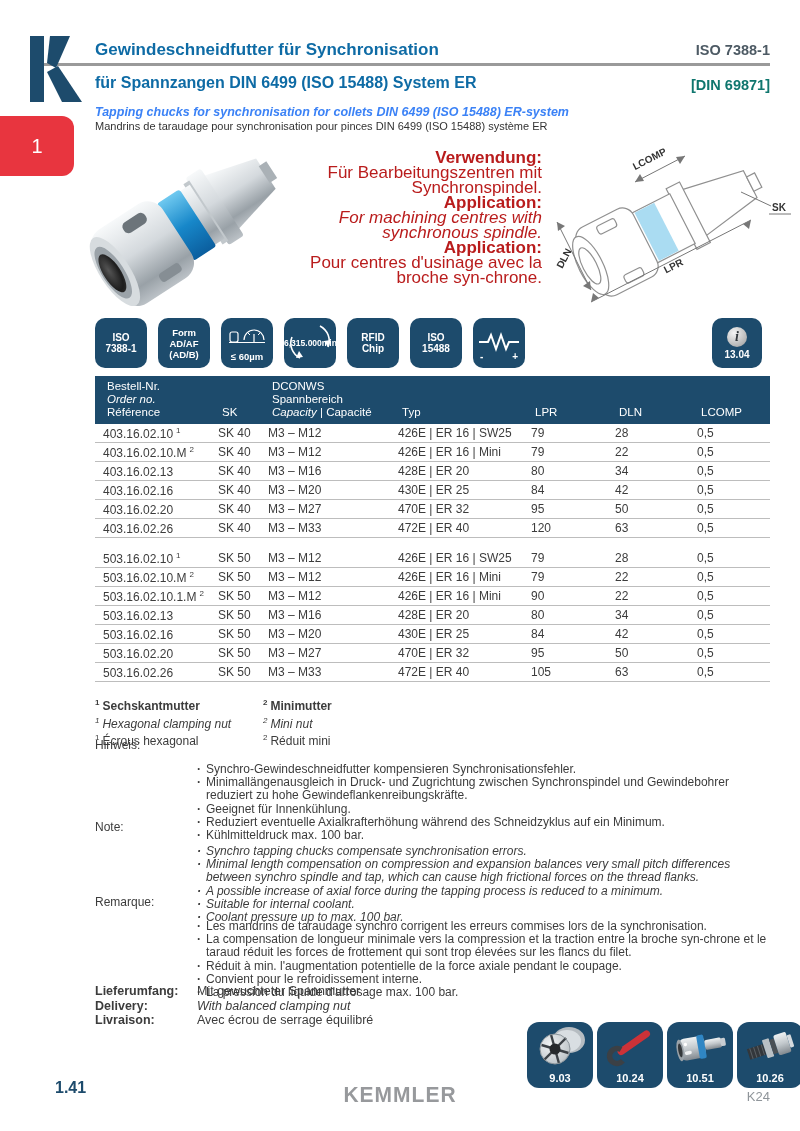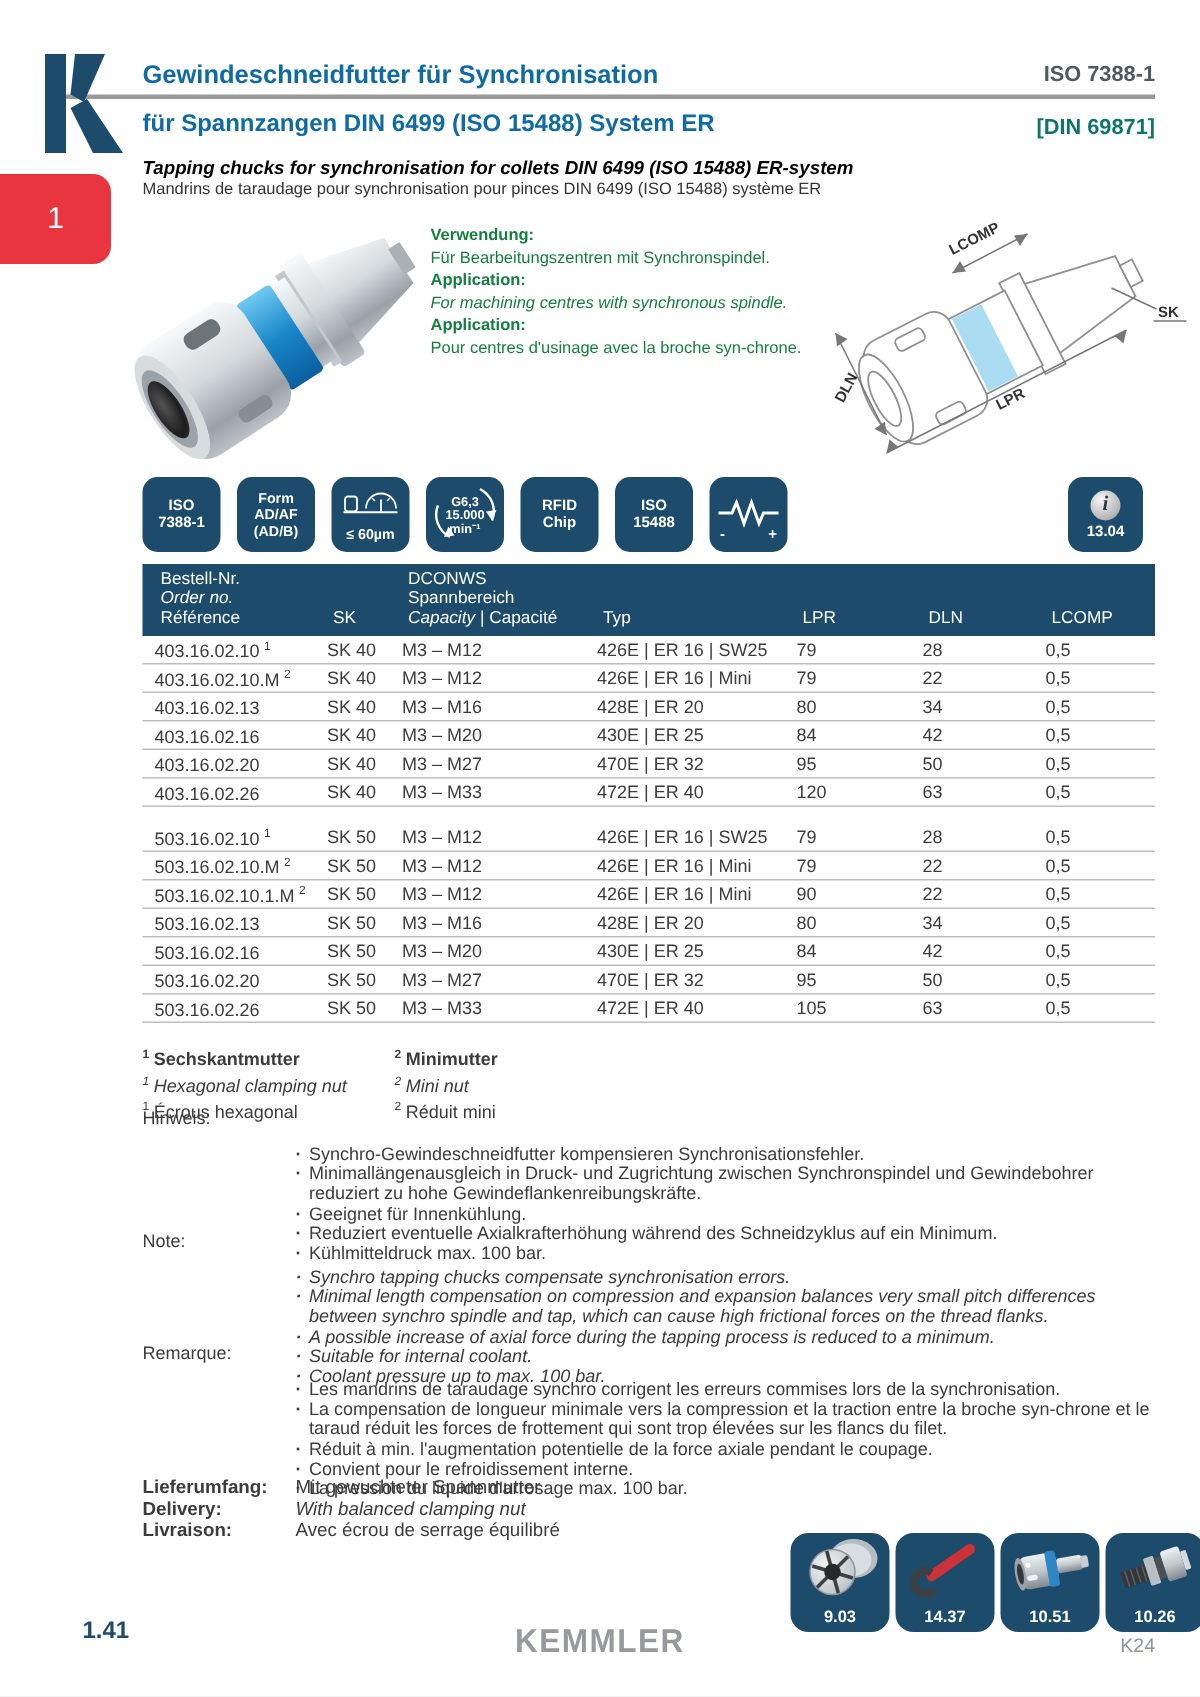--- a/index.html
+++ b/index.html
@@ -8,45 +8,45 @@
   .b { font-weight:700; }
   .i { font-style:italic; }
 
   
   .hline { position:absolute; left:30px; width:740px; top:63px; height:3px; background:#9a9a9a; }
   .logo { position:absolute; left:30px; top:36px; }
   .title    { position:absolute; left:95px; top:40px;  font-size:17px; font-weight:700; color:#0e6ba5; }
   .subtitle { position:absolute; left:95px; top:74px;  font-size:16px; font-weight:700; color:#0e6ba5; }
   .iso      { position:absolute; right:30px; top:42px; font-size:14.5px; font-weight:700; color:#4d5a64; }
   .din      { position:absolute; right:30px; top:77px; font-size:14.5px; font-weight:700; color:#0f766e; }
-  .desc-en  { position:absolute; left:95px; top:105px; font-size:12.5px; font-weight:700; font-style:italic; color:#000000; }
+  .desc-en  { position:absolute; left:95px; top:105px; font-size:12.5px; font-weight:700; font-style:italic; color:#3b82f6; }
   .desc-fr  { position:absolute; left:95px; top:120px; font-size:11px; color:#333; }
 
   .tab1 { position:absolute; left:0; top:116px; width:74px; height:60px; background:#e8353f;
           border-radius:0 12px 12px 0; color:#fff; font-size:20px; display:flex;
           align-items:center; justify-content:center; }
 
   .photo   { position:absolute; left:80px; top:144px; }
-  .usage   { position:absolute; left:287px; top:150px; width:255px; font-size:11px; line-height:15px; color:#15803d; }
+  .usage   { position:absolute; left:287px; top:150px; width:255px; font-size:17px; line-height:15px; color:#b91c1c;text-align:right; }
   .drawing { position:absolute; left:545px; top:130px; }
 
   
   .badges { position:absolute; left:95px; top:318px; display:flex; gap:11px; }
   .badge  { position:relative; width:52px; height:50px; background:#1d4b6c; border-radius:10px; color:#fff;
             display:flex; flex-direction:column; align-items:center; justify-content:center;
             font-size:10px; font-weight:700; line-height:11px; text-align:center; }
   .badge .tiny { font-size:9.5px; }
   .badge-info { position:absolute; left:712px; top:318px; width:50px; height:50px; background:#1d4b6c;
             border-radius:10px; color:#fff; display:flex; flex-direction:column; align-items:center;
             justify-content:center; gap:2px; font-size:10px; font-weight:700; }
   .info-circle { width:20px; height:20px; border-radius:50%;
             background:radial-gradient(circle at 35% 30%, #f5f5f5, #b5b5b5 70%, #8a8a8a);
             color:#33383c; font-family:"Liberation Serif", serif; font-style:italic; font-weight:700;
             font-size:14px; display:flex; align-items:center; justify-content:center; }
-  .bal-text { position:absolute; inset:0; display:flex; flex-direction:column; align-items:center;
+  .bal-text { position:absolute; inset:0; display:flex; align-items:center;
             justify-content:center; font-size:8.5px; line-height:9px; font-weight:700; }
   .cool-sign { position:absolute; bottom:6px; font-size:10px; font-weight:700; }
 
   
   .tbl { position:absolute; left:95px; top:376px; width:675px; font-size:12px; }
   .thead { background:#1d4b6c; color:#fff; display:grid;
            grid-template-columns:115px 50px 130px 133px 84px 82px 81px;
            align-items:end; height:48px; padding-bottom:5px; box-sizing:border-box;
            font-size:11.5px; line-height:13px; }
   .thead > div { padding-left:12px; }
@@ -477,21 +477,21 @@
     </div>
     <div class="thumb">
       <span>
         <svg width="56" height="44" viewBox="0 0 56 44">
           <g transform="rotate(-35 28 22)">
             <rect x="14" y="18" width="38" height="7" rx="3.5" fill="#cc3238"></rect>
           </g>
           <circle cx="15" cy="32" r="7.5" fill="none" stroke="#3b4045" stroke-width="5.5" stroke-dasharray="34 13" transform="rotate(40 15 32)"></circle>
         </svg>
       </span>
-      <div class="code">14.37</div>
+      <div class="code">10.24</div>
     </div>
     <div class="thumb">
       <span>
         <svg width="56" height="42" viewBox="0 0 56 42">
           <g transform="rotate(-10 28 21)">
             <rect x="33" y="15" width="17" height="10" rx="2" fill="url(#met3)"></rect>
             <rect x="49" y="16" width="5" height="8" rx="1.5" fill="#c8cdd1"></rect>
             <rect x="8" y="10" width="25" height="22" rx="5" fill="url(#met3)"></rect>
             <rect x="26" y="9" width="7" height="24" rx="2" fill="#2f86c4"></rect>
             <circle cx="14" cy="16" r="1.7" fill="#fff"></circle>

